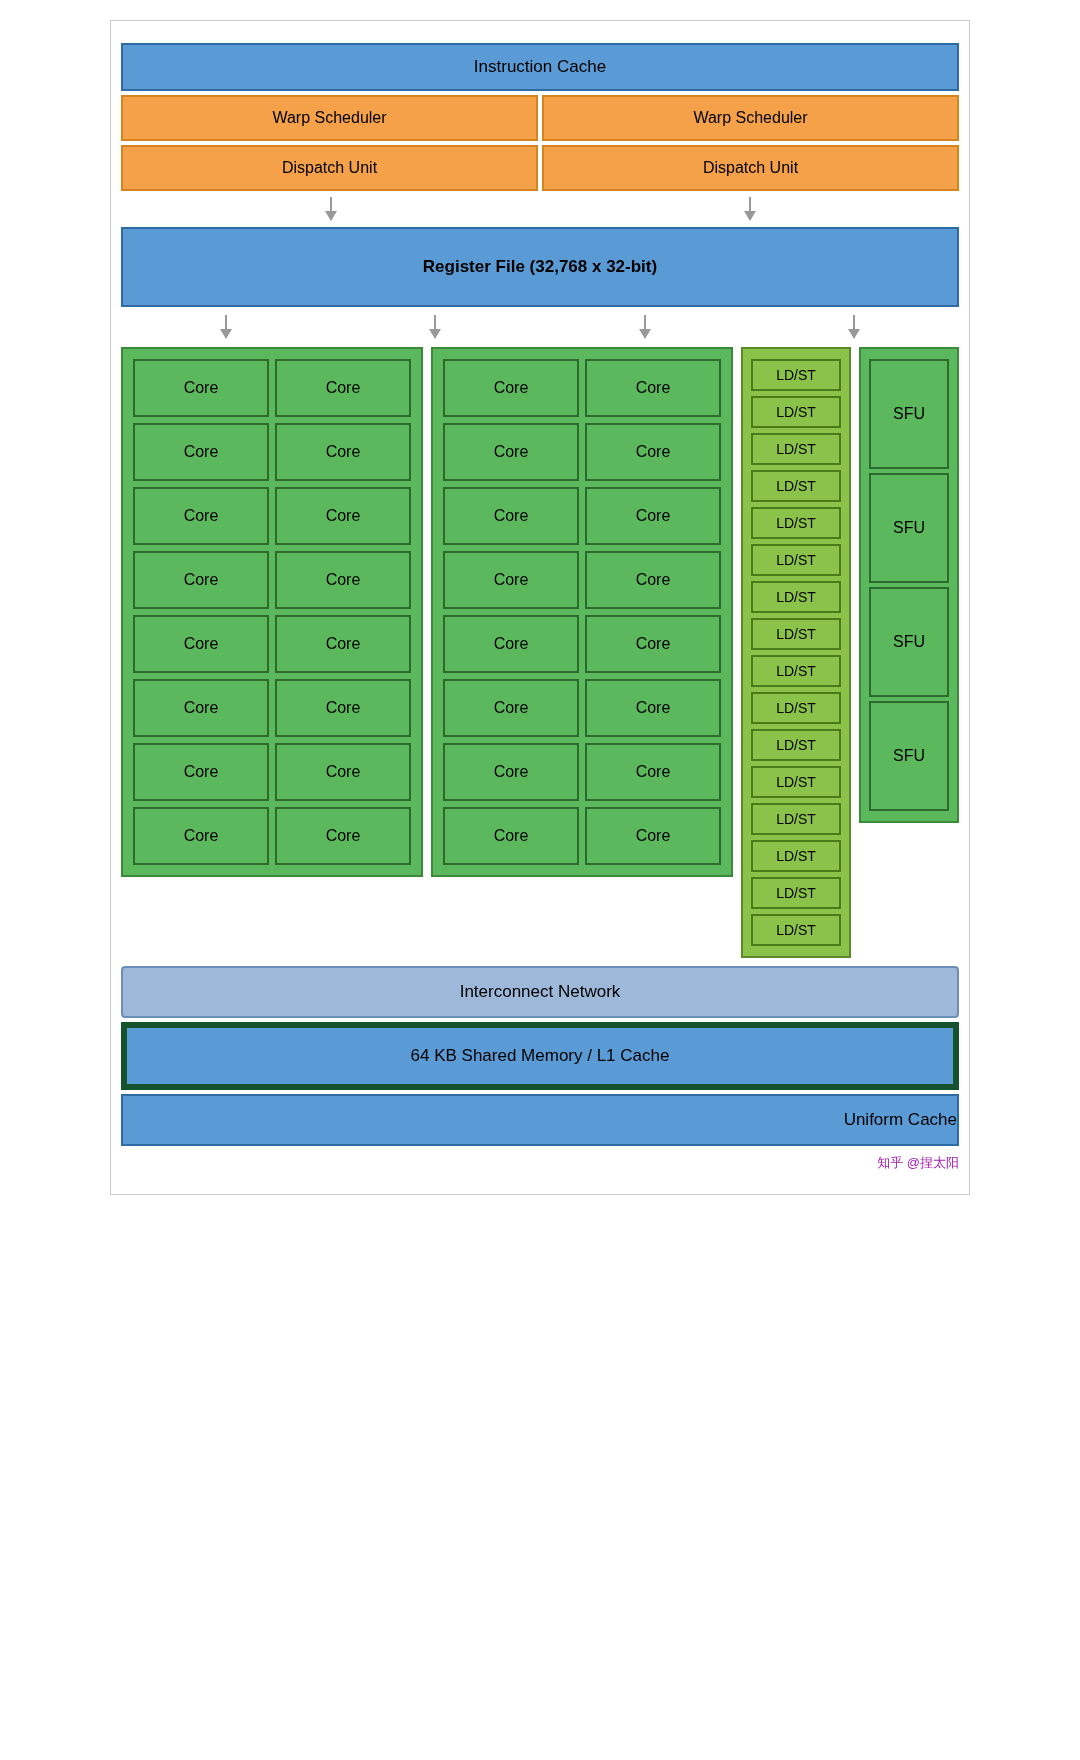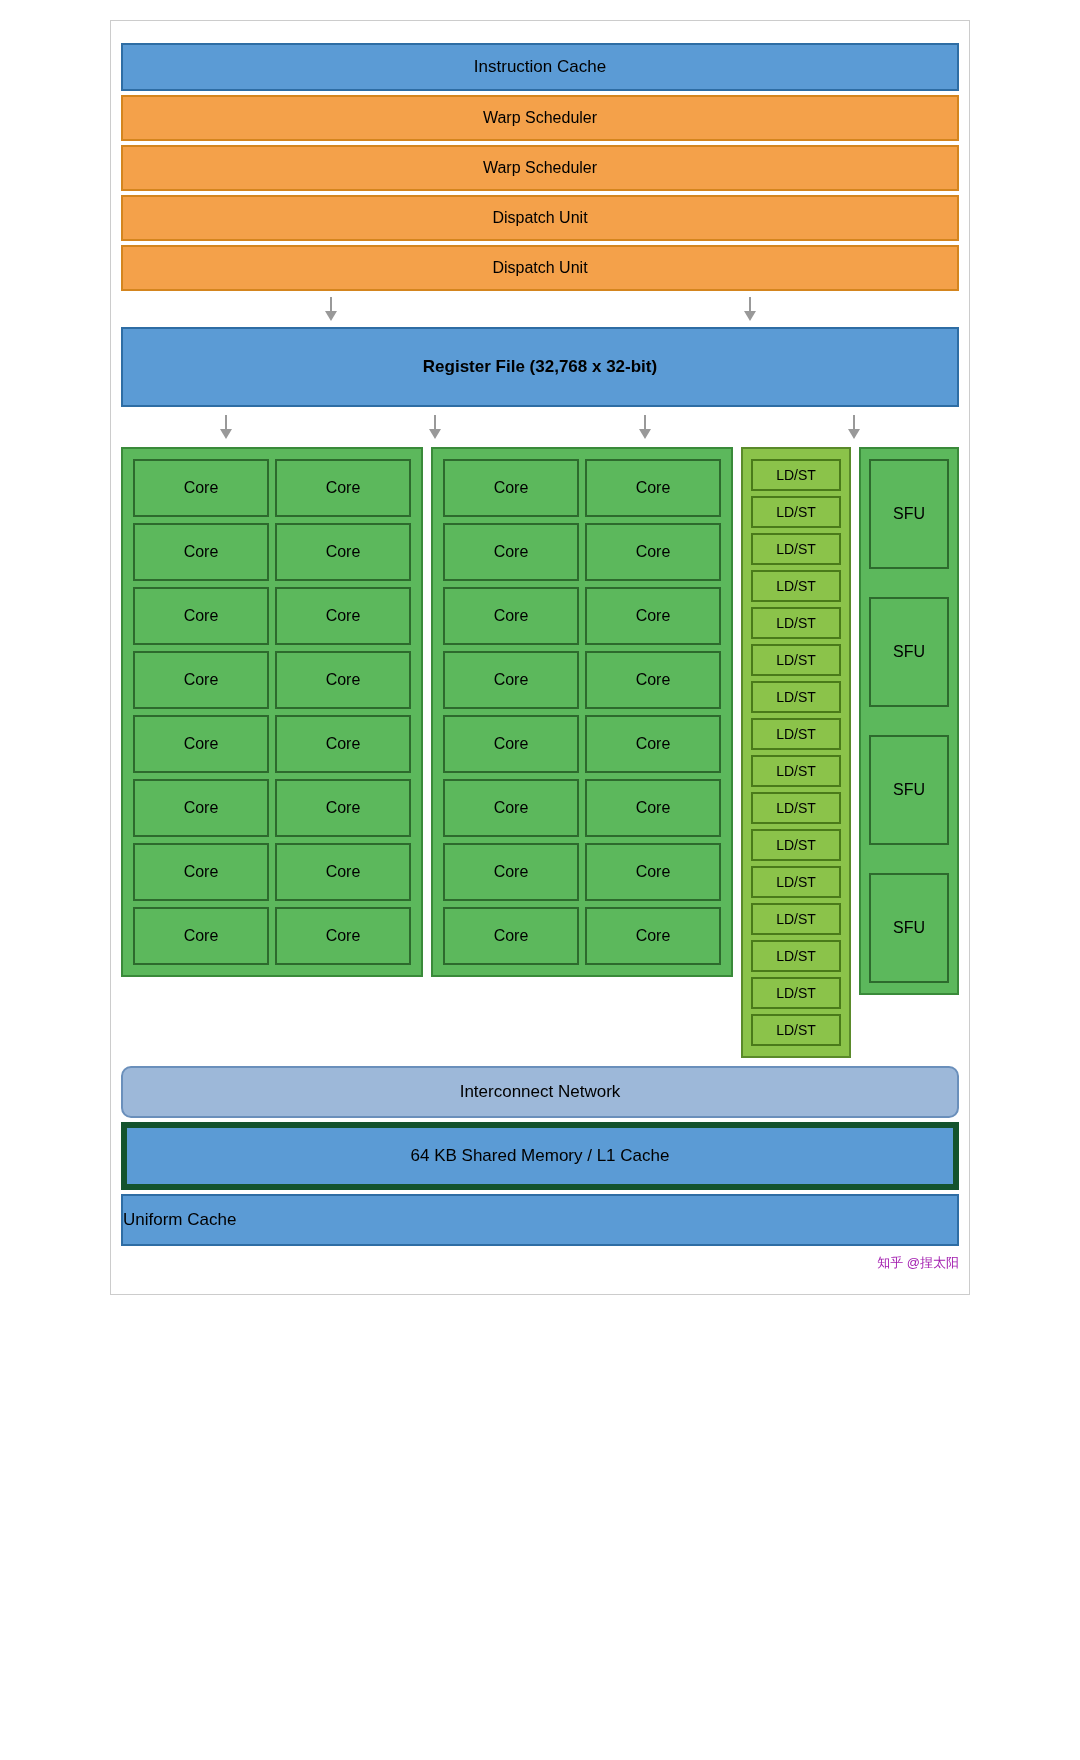--- a/index.html
+++ b/index.html
@@ -33,21 +33,20 @@
       text-align: center;
       padding: 12px 0;
       font-size: 17px;
       color: #000;
     }
 
     .row-two-blocks {
       width: 100%;
       display: flex;
       gap: 4px;
-      flex-direction: column;
     }
 
     .orange-block {
       flex: 1;
       background: #f4a14a;
       border: 2px solid #d4851e;
       text-align: center;
       padding: 12px 0;
       font-size: 16px;
       color: #000;
@@ -159,21 +158,21 @@
       color: #000;
     }
 
     
     .sfu-group {
       background: #5cb85c;
       border: 2px solid #3a8a3a;
       padding: 10px 8px;
       display: flex;
       flex-direction: column;
-      gap: 28px;
+      gap: 4px;
       width: 100px;
       flex-shrink: 0;
     }
 
     .sfu-cell {
       background: #5cb85c;
       border: 2px solid #2d6a2d;
       text-align: center;
       font-size: 16px;
       color: #000;
@@ -182,21 +181,21 @@
       align-items: center;
       justify-content: center;
       min-height: 110px;
     }
 
     
     .interconnect {
       width: 100%;
       background: #9db8d9;
       border: 2px solid #6a8fbb;
-      border-radius: 10px;
+      border-radius: 4px;
       text-align: center;
       padding: 14px 0;
       font-size: 17px;
       color: #000;
       margin-top: 4px;
     }
 
     .shared-memory {
       width: 100%;
       background: #5b9bd5;
@@ -204,21 +203,21 @@
       text-align: center;
       padding: 18px 0;
       font-size: 17px;
       color: #000;
     }
 
     .uniform-cache {
       width: 100%;
       background: #5b9bd5;
       border: 2px solid #2e6da4;
-      text-align: left;
+      text-align: right;
       padding: 14px 0;
       font-size: 17px;
       color: #000;
     }
 
     .watermark {
       align-self: flex-end;
       font-size: 13px;
       color: #a21caf;
       margin-top: 4px;

